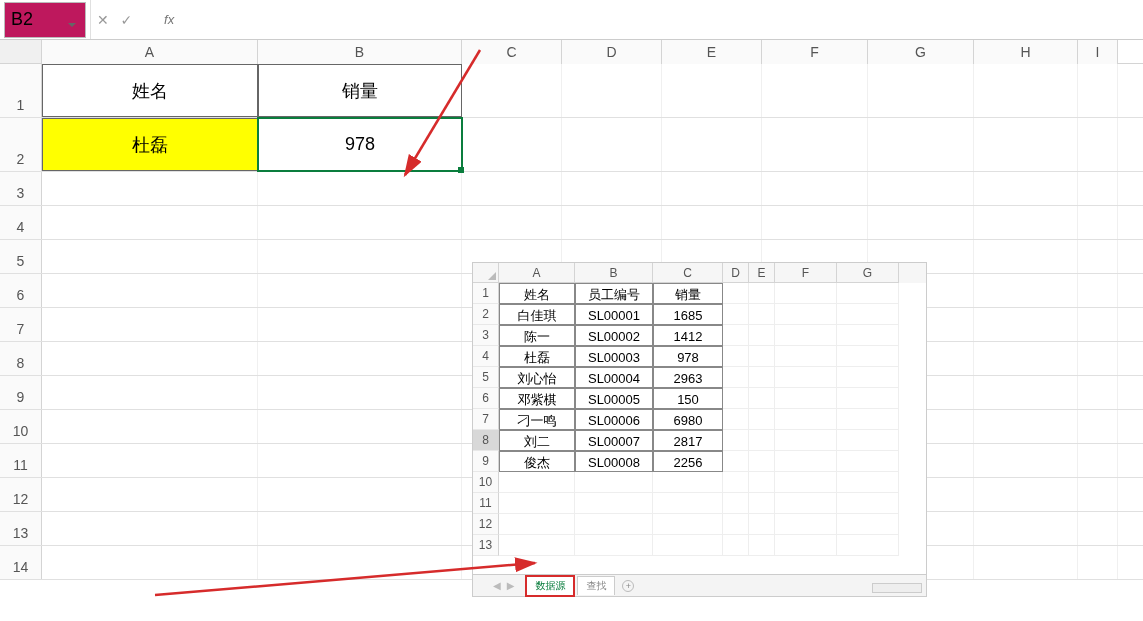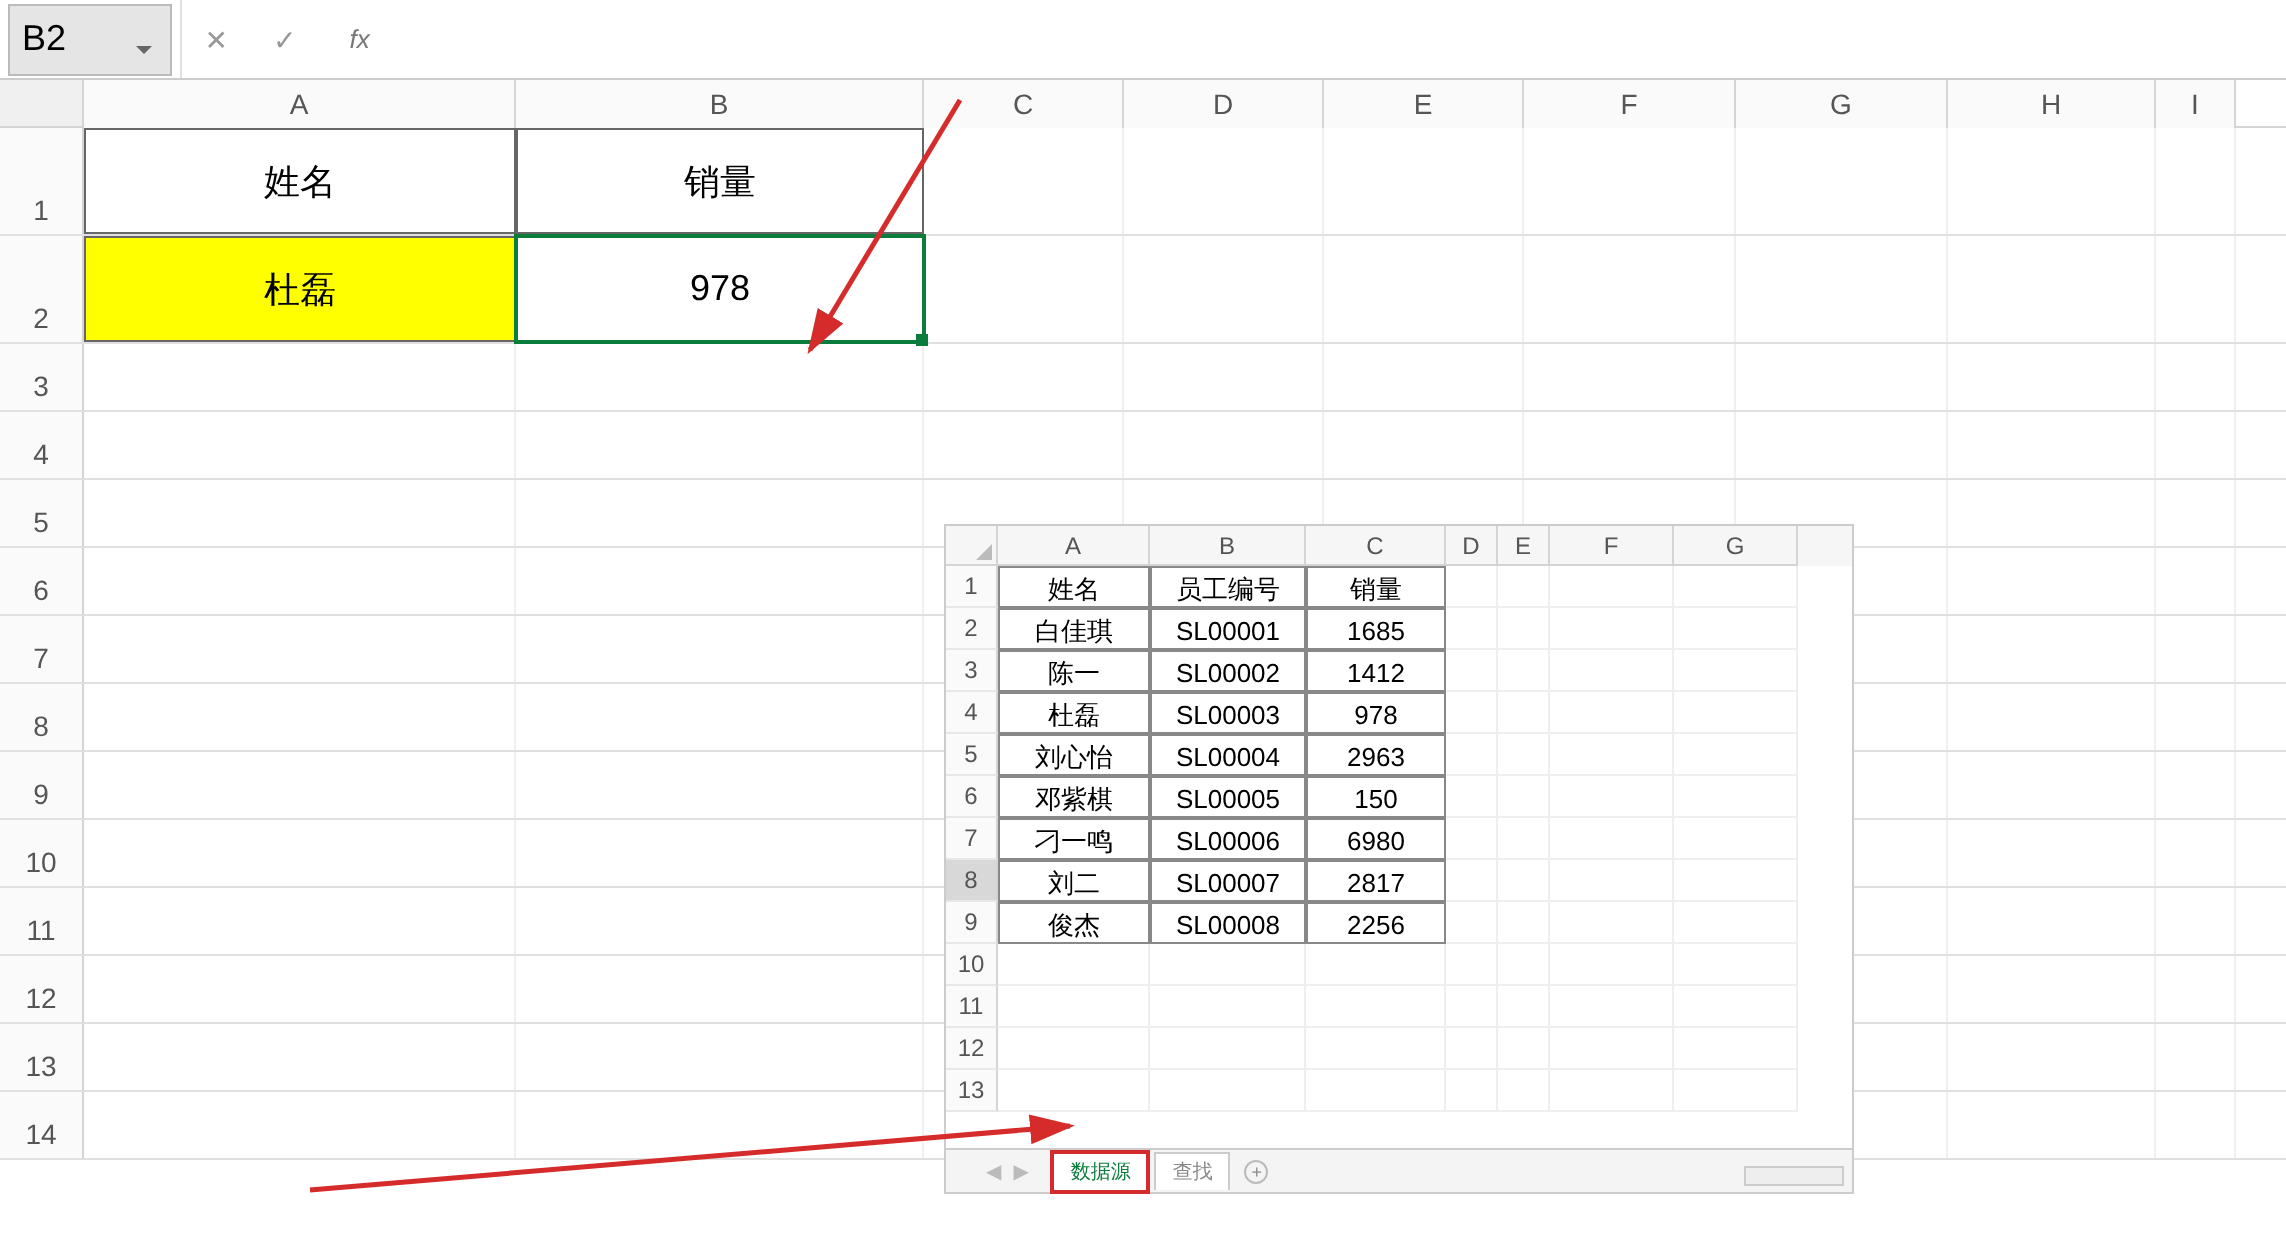--- a/index.html
+++ b/index.html
@@ -1,24 +1,24 @@
 <!DOCTYPE html>
 <html><head>
 <meta charset="utf-8">
 <style>
   * { box-sizing: border-box; margin: 0; padding: 0; }
   body { font-family: "Microsoft YaHei", Arial, sans-serif; font-size: 14px; background: #fff; position: relative; width: 1143px; height: 621px; overflow: hidden;}
   
   .formula-bar { display: flex; align-items: center; height: 40px; border-bottom: 1px solid #ccc; }
-  .name-box { width: 82px; height: 36px; border: 1px solid #bbb; margin: 2px 4px; display:flex; align-items:center; padding:0 6px; font-size:18px; background:#e5e5e5;}
+  .name-box { width: 82px; height: 36px; border: 1px solid #bbb; margin: 2px 4px; display:flex; align-items:center; padding:0 6px; font-size:18px; background:#be185d;}
   .name-box .dropdown { margin-left:auto; width:12px; height:12px; }
   .name-box .dropdown svg { width:10px; height:10px; fill:#666; }
   .fb-icons { display:flex; align-items:center; width:110px; justify-content:space-around; height:100%; border-left:1px solid #e0e0e0;}
   .fb-icons .ic { width:16px; height:16px; display:flex; align-items:center; justify-content:center; color:#999;}
-  .fx-label { font-style: italic; font-size:13px; color:#777; margin:0 6px;}
+  .fx-label { font-style: italic; font-size:13px; color:#777; margin:0 22px;}
   .formula-input { flex:1; height:36px; display:flex; align-items:center; padding:0 10px; font-size:20px; color:#333; border:3px solid #d62b2b; margin-right:380px;}
   
   .sheet { position:relative; }
   .col-headers { display:flex; height:24px; border-bottom:1px solid #d4d4d4; }
   .corner { width:42px; border-right:1px solid #d4d4d4; background:#f0f0f0;}
   .col-h { height:24px; border-right:1px solid #d4d4d4; text-align:center; line-height:24px; color:#555; background:#fafafa; font-size:14px;}
   .col-h.A { width:216px;} .col-h.B { width:204px;} .col-h.C{ width:100px;} .col-h.D{width:100px;} .col-h.E{width:100px;} .col-h.F{width:106px;} .col-h.G{width:106px;} .col-h.H{width:104px;} .col-h.I{width:40px;}
   
   .rows { }
   .row { display:flex; border-bottom:1px solid #e0e0e0;}

